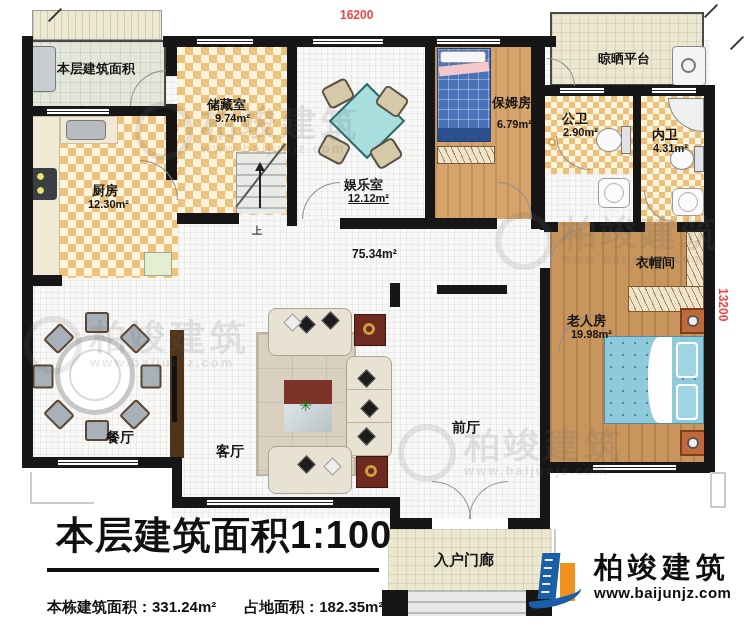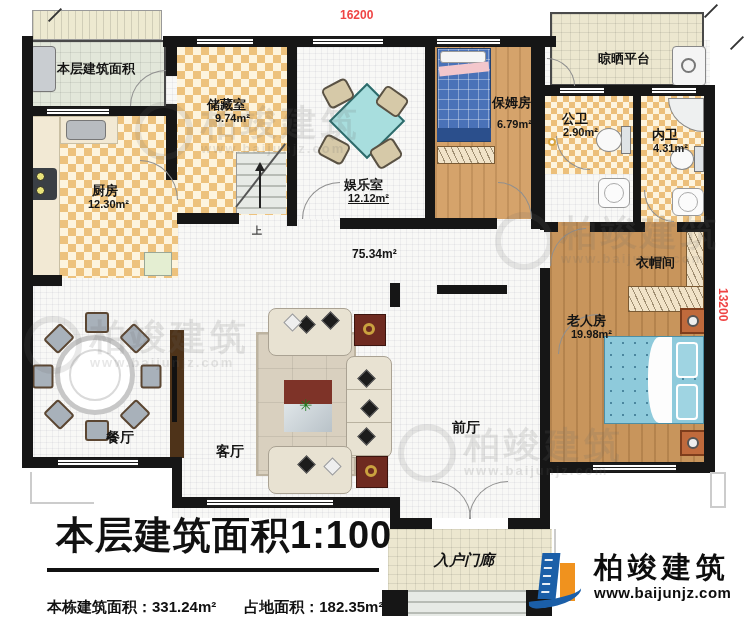--- a/index.html
+++ b/index.html
@@ -271,21 +271,21 @@
   <div class="alab" style="left:653px;top:143px;">4.31m²</div>
   <div class="rlab" style="left:92px;top:184px;">厨房</div>
   <div class="alab" style="left:88px;top:199px;">12.30m²</div>
   <div class="rlab" style="left:636px;top:256px;">衣帽间</div>
   <div class="rlab" style="left:567px;top:314px;">老人房</div>
   <div class="alab" style="left:571px;top:329px;">19.98m²</div>
   <div class="alab" style="left:352px;top:248px;font-size:12px;">75.34m²</div>
   <div class="rlab" style="left:106px;top:430px;font-size:14px;">餐厅</div>
   <div class="rlab" style="left:216px;top:444px;font-size:14px;">客厅</div>
   <div class="rlab" style="left:452px;top:420px;font-size:14px;">前厅</div>
-  <div class="rlab" style="left:434px;top:552px;font-size:15px;font-style:italic;">入户门廊</div>
+  <div class="rlab" style="left:434px;top:552px;font-size:15px;">入户门廊</div>
   <div class="alab" style="left:252px;top:226px;font-size:10px;color:#444;">上</div>
 
   <div class="dim" style="left:340px;top:8px;">16200</div>
   <div class="dim" style="left:716px;top:288px;writing-mode:vertical-rl;">13200</div>
   <div class="tick" style="left:46px;top:14px;"></div>
   <div class="tick" style="left:702px;top:10px;"></div>
   <div class="tick" style="left:728px;top:42px;"></div>
 
   <div class="title">
     <span>本层建筑面积</span><span>1:100</span>

